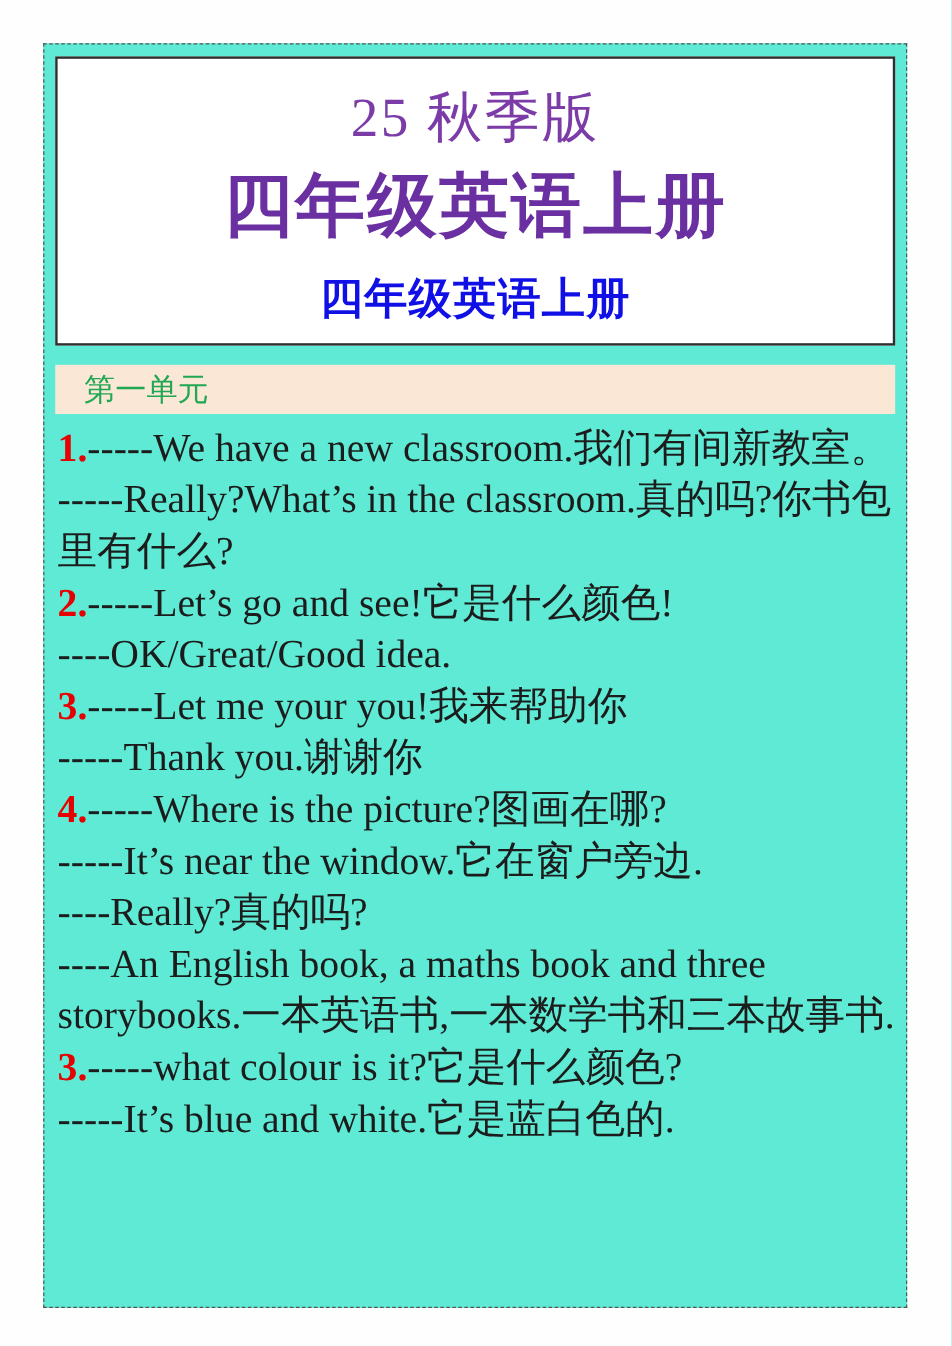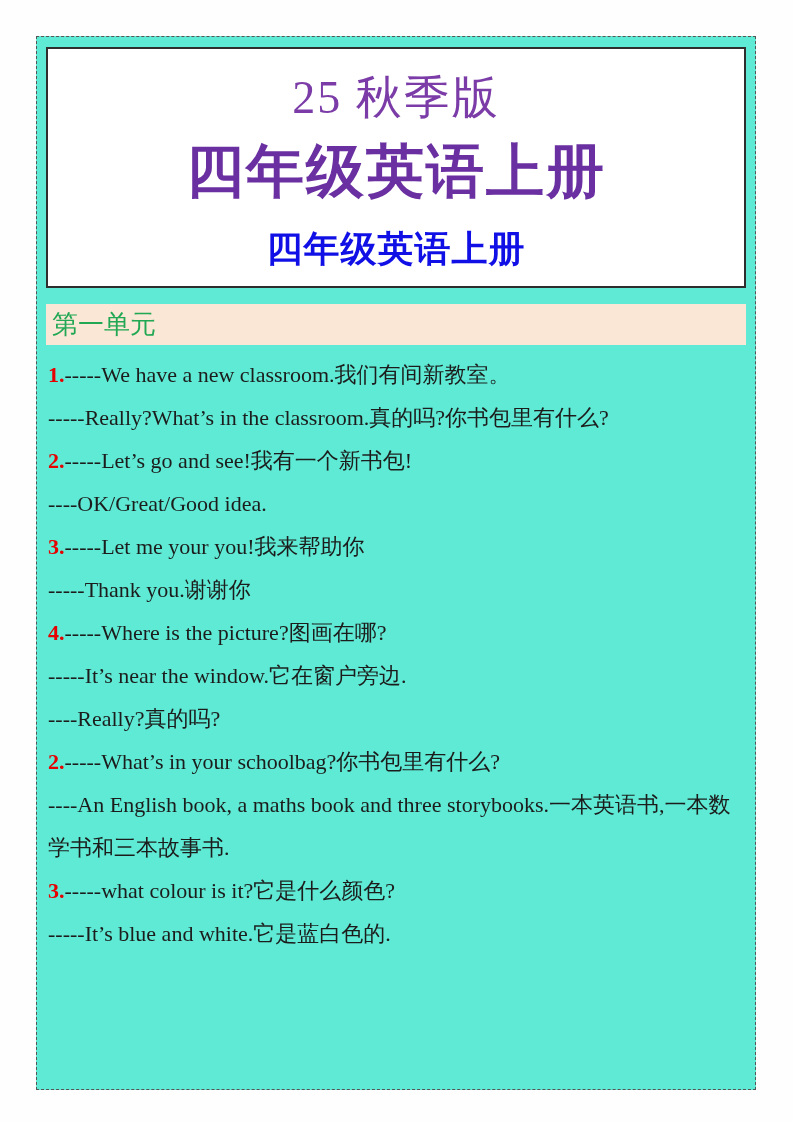--- a/index.html
+++ b/index.html
@@ -58,28 +58,28 @@
     color:var(--c-subtitle);
     letter-spacing:1px;
   }
   .band{
     margin-top:16px;
     margin-bottom:8px;
     height:41px;
     background:var(--c-section-band);
     display:flex;
     align-items:center;
-    padding-left:6px;
+    padding-left:24px;
   }
   .band span{
     font-size:26px;
     color:var(--c-section-title);
   }
   .line{
-    font-size:22px;
+    font-size:33px;
     line-height:43px;
     padding-left:2px;
   }
   .num{
     font-weight:bold;
     color:var(--c-item-number);
   }
 </style>
 </head>
 <body>
@@ -97,21 +97,21 @@
     <div class="band">
       <span>第一单元</span>
     </div>
   <p class="line">
     <span class="num">1.</span><span>-----We have a new classroom.我们有间新教室。</span>
   </p>
         <p class="line">
     <span>-----Really?What’s in the classroom.真的吗?你书包里有什么?</span>
   </p>
         <p class="line">
-    <span class="num">2.</span><span>-----Let’s go and see!我有一个新书包!</span>
+    <span class="num">2.</span><span>-----Let’s go and see!它是什么颜色!</span>
   </p>
         <p class="line">
     <span>----OK/Great/Good idea.</span>
   </p>
         <p class="line">
     <span class="num">3.</span><span>-----Let me your you!我来帮助你</span>
   </p>
         <p class="line">
     <span>-----Thank you.谢谢你</span>
   </p>
@@ -120,23 +120,20 @@
   </p>
         <p class="line">
     <span>-----It’s near the window.它在窗户旁边.</span>
   </p>
       </section>
       <section>
         <p class="line">
     <span>----Really?真的吗?</span>
   </p>
         <p class="line">
-    <span class="num">2.</span><span>-----What’s in your schoolbag?你书包里有什么?</span>
-  </p>
-        <p class="line">
     <span>----An English book, a maths book and three storybooks.一本英语书,一本数学书和三本故事书.</span>
   </p>
         <p class="line">
     <span class="num">3.</span><span>-----what colour is it?它是什么颜色?</span>
   </p>
         <p class="line">
     <span>-----It’s blue and white.它是蓝白色的.</span>
   </p>
       </section>
     </div>

